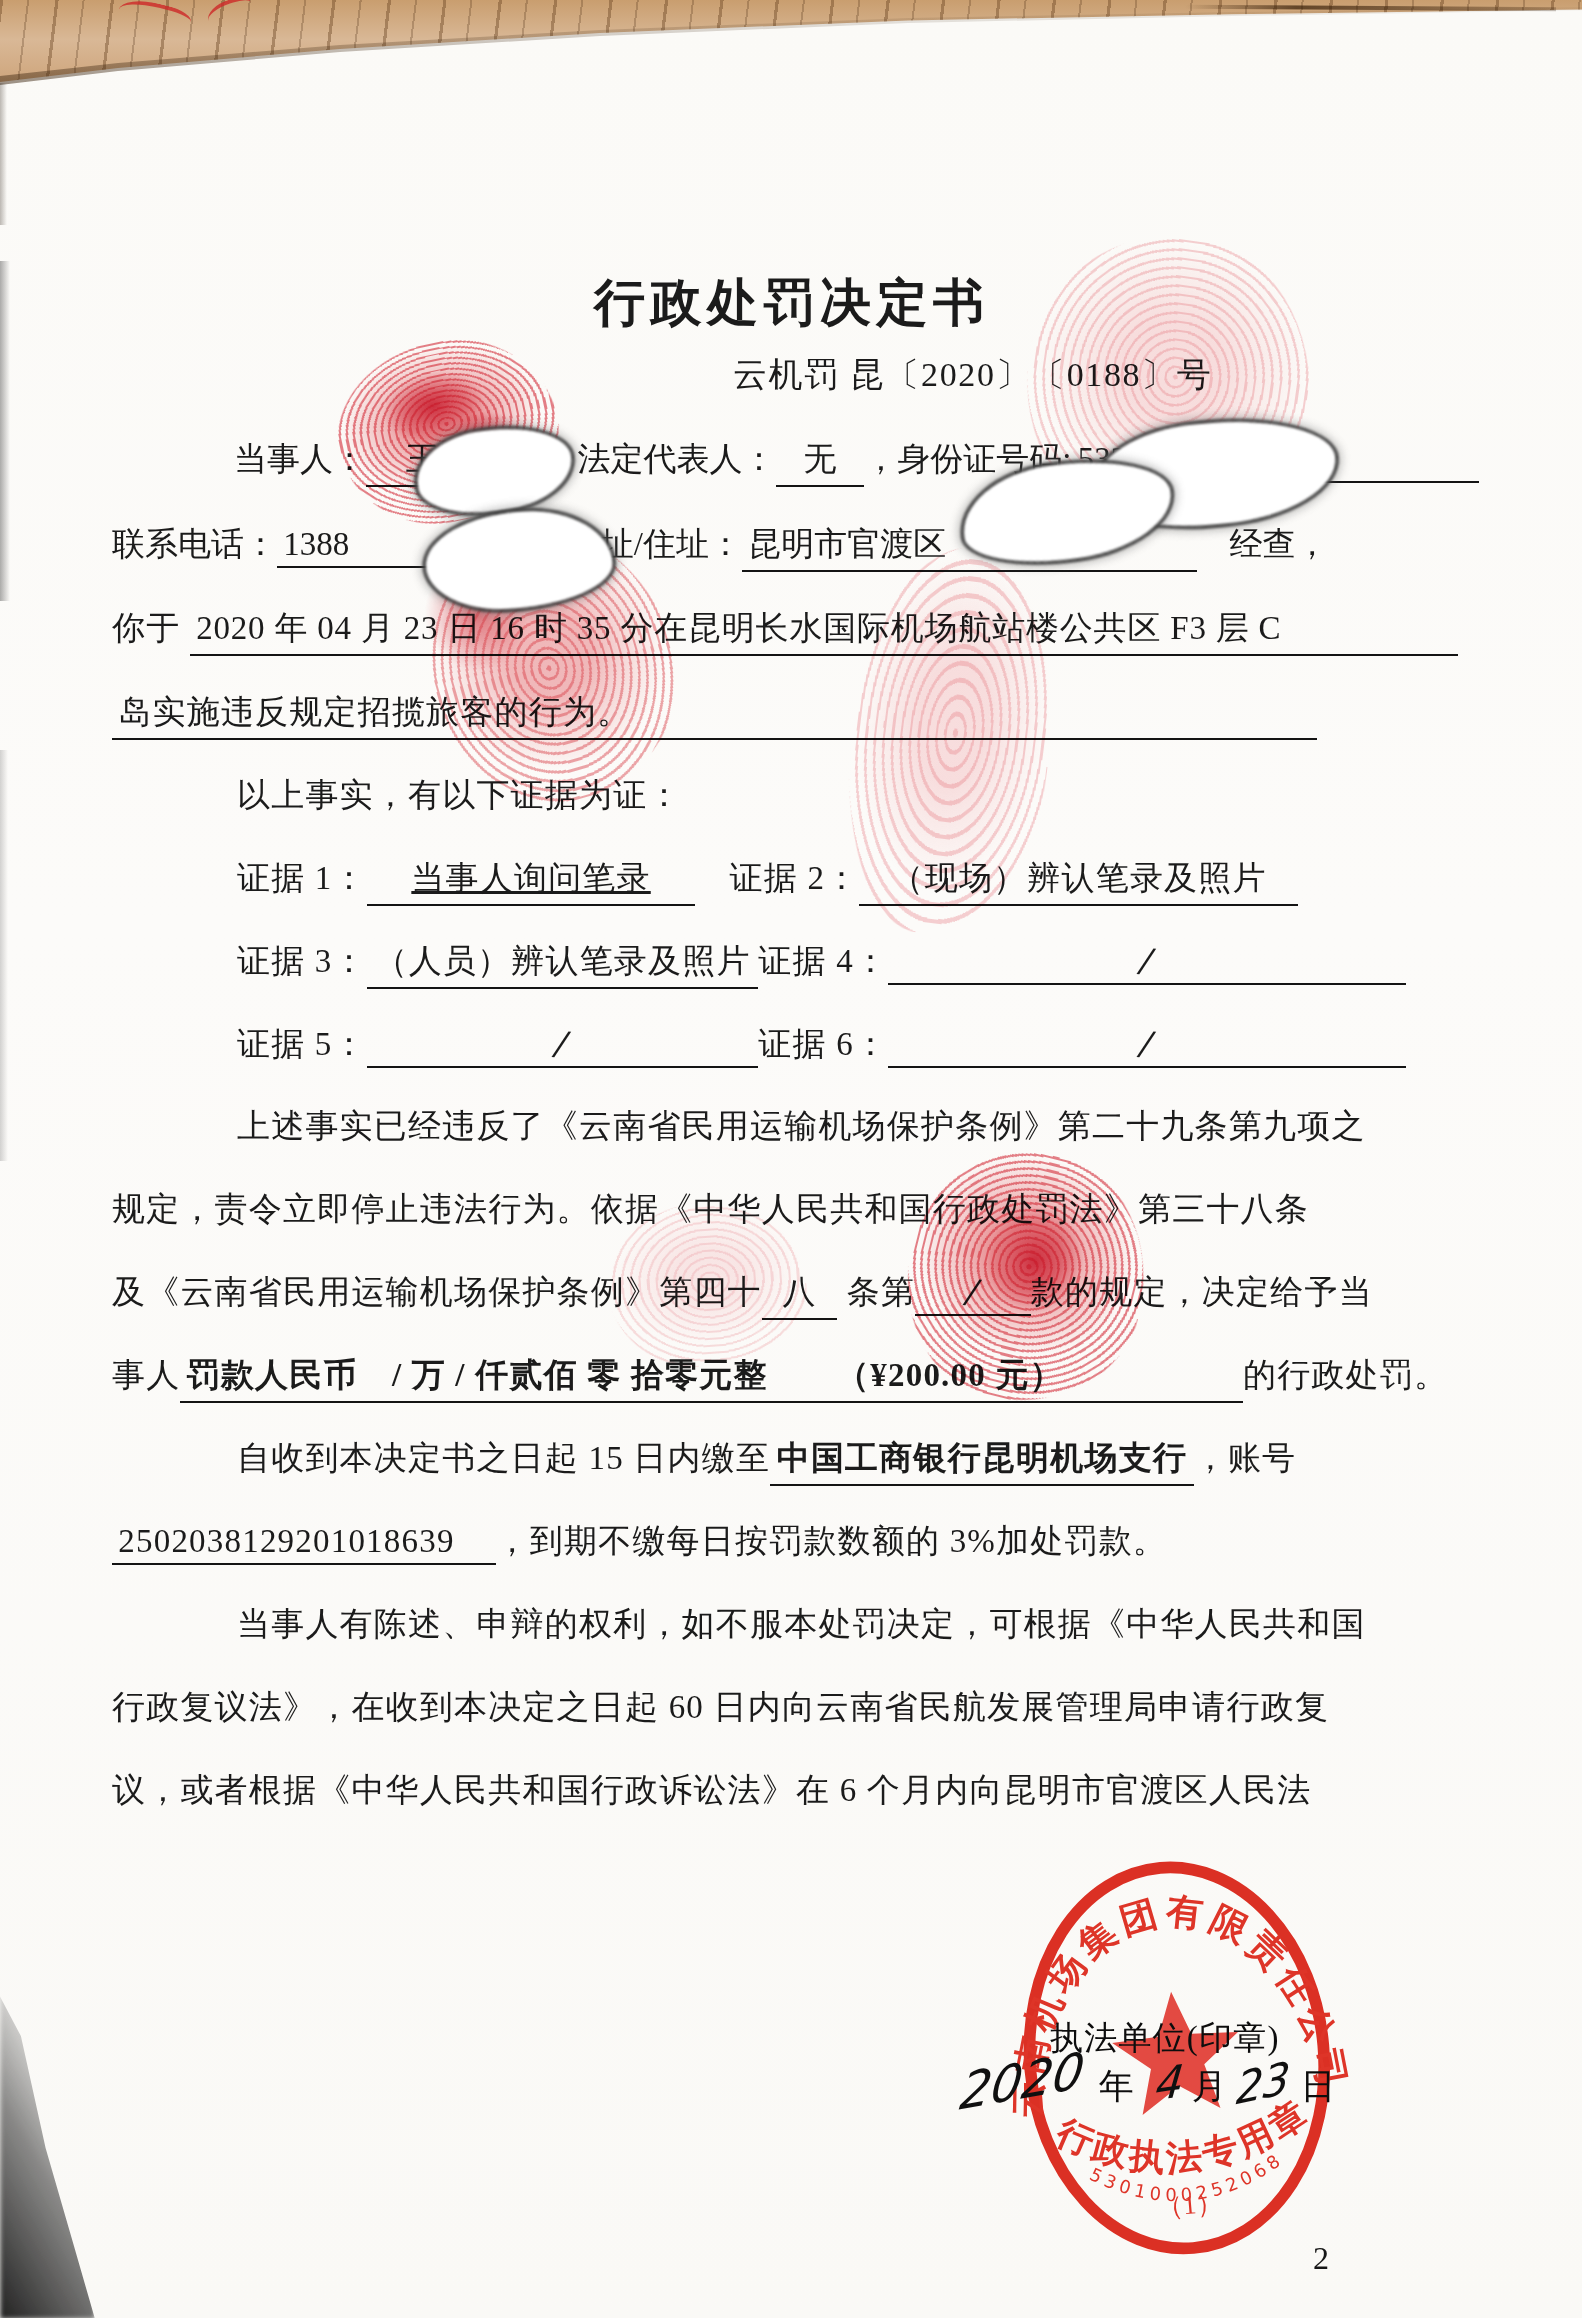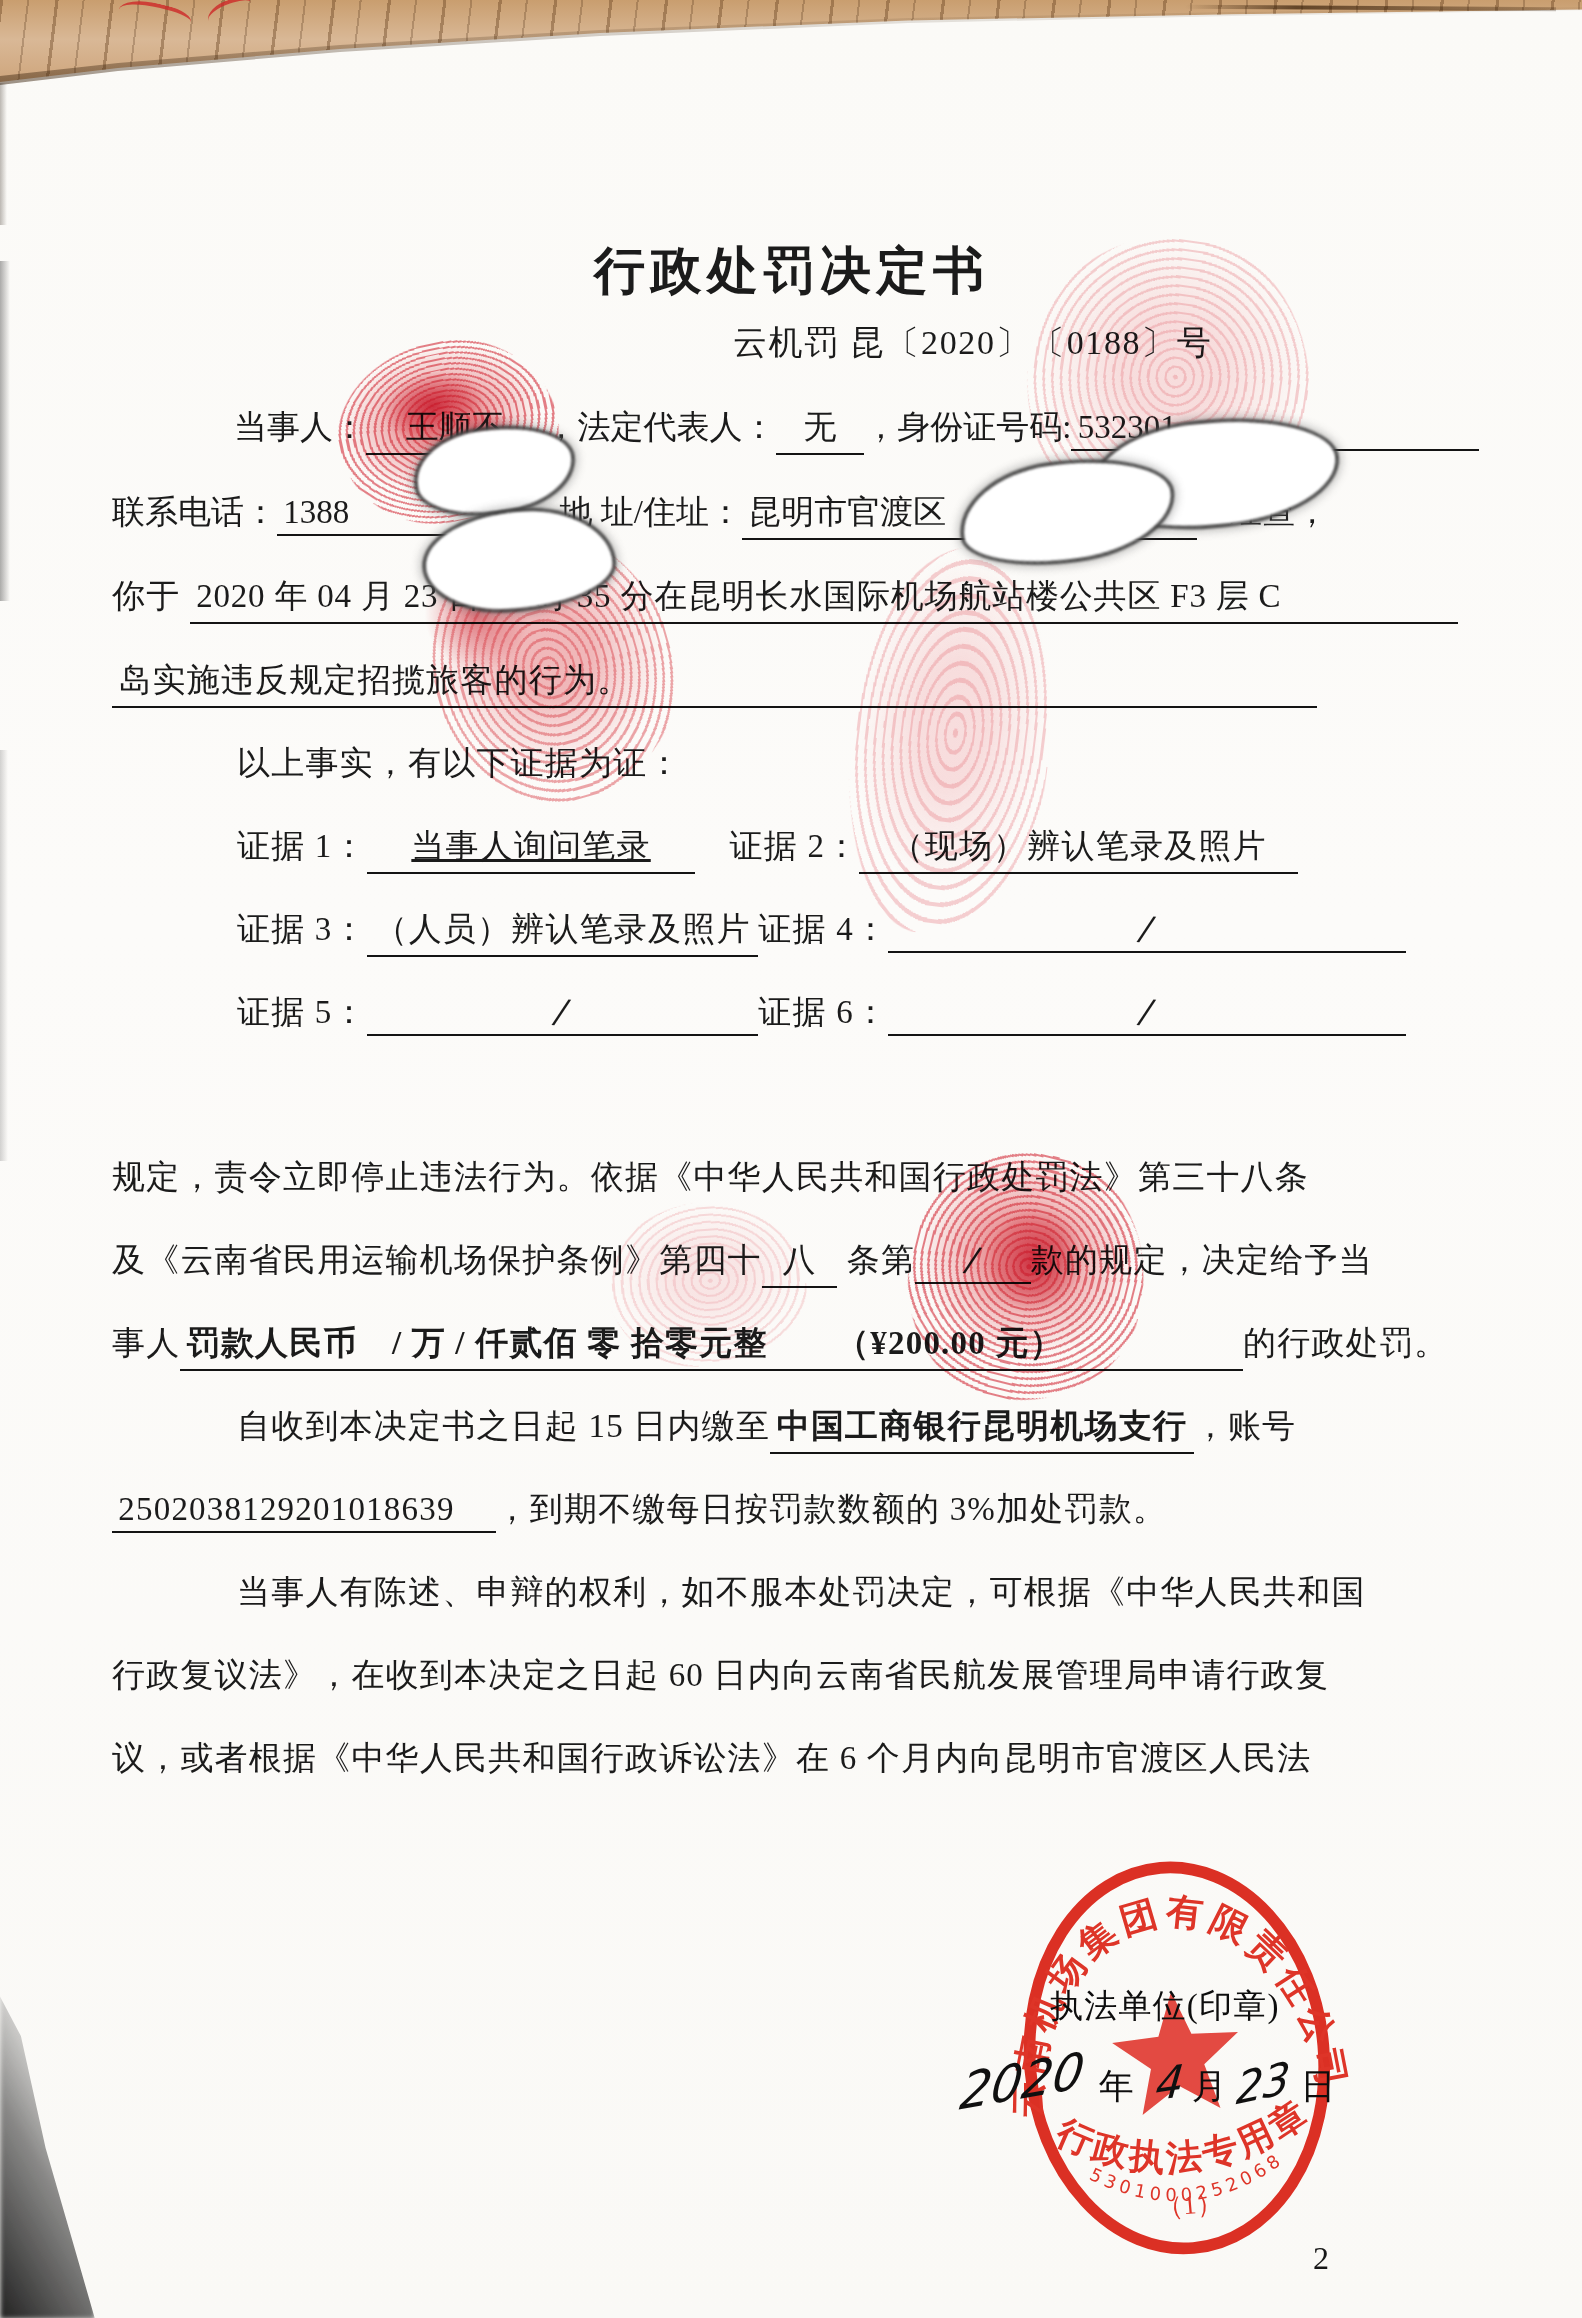--- a/index.html
+++ b/index.html
@@ -1,21 +1,21 @@
 <!DOCTYPE html>
 <html style="font-size:12.6px"><head>
 <meta charset="utf-8">
 <style>
   html,body{margin:0;padding:0;background:#e8e6e2;}
   #page{
     position:relative; width:1583px; height:2319px; overflow:hidden;
     background:linear-gradient(180deg,#fbfaf7 0%, #fcfbf9 40%, #faf9f6 100%);
     font-family:"Liberation Serif","DejaVu Serif",serif; color:#161616;
   }
-  .line{position:absolute; font-size:33px; letter-spacing:1.2px; white-space:nowrap; z-index:3; color:#1b1b1b;}
+  .line{position:absolute; font-size:33px; letter-spacing:1.2px; white-space:nowrap; z-index:3; color:#1b1b1b;margin-top:32px;}
   .tight{letter-spacing:0;}
   .u{display:inline-block; border-bottom:2.4px solid #141414; padding:0 6.3px 3.2px 6.3px; text-align:center; vertical-align:baseline;}
   .u.left{text-align:left;}
   .bold{font-weight:bold;}
   .slash{display:inline-block; transform:rotate(6deg) skewX(-12deg); font-family:"DejaVu Sans",sans-serif;}
   .title{font-size:51px; font-weight:bold; letter-spacing:5.5px;}
   .docnum{font-size:34px; letter-spacing:1.6px;}
 
   
   .tanband{
@@ -115,20 +115,21 @@
   <div class="line" style="left:237px; top:824px;">
     <span>证据 1：</span><span class="u" style="min-width:316px;text-decoration:underline;">当事人询问笔录</span>　<span>证据 2：</span><span class="u" style="min-width:426px;">（现场）辨认笔录及照片</span>
   </div>
   <div class="line" style="left:237px; top:907px;">
     <span>证据 3：</span><span class="u" style="min-width:379px;">（人员）辨认笔录及照片</span><span>证据 4：</span><span class="u slashwrap" style="min-width:505px;"><span class="slash">/</span></span>
   </div>
   <div class="line" style="left:237px; top:990px;">
     <span>证据 5：</span><span class="u" style="min-width:379px;"><span class="slash">/</span></span><span>证据 6：</span><span class="u" style="min-width:505px;"><span class="slash">/</span></span>
   </div>
 
+  <div class="line" style="left:237px; top:1072px;">上述事实已经违反了《云南省民用运输机场保护条例》第二十九条第九项之</div>
   <div class="line" style="left:112px; top:1155px;">规定，责令立即停止违法行为。依据《中华人民共和国行政处罚法》第三十八条</div>
   <div class="line" style="left:112px; top:1238px;">
     <span>及《云南省民用运输机场保护条例》第四十</span><span class="u" style="min-width:63px;">八</span> <span>条第</span><span class="u" style="min-width:103px;"><span class="slash">/</span></span><span>款的规定，决定给予当</span>
   </div>
   <div class="line" style="left:112px; top:1321px;">
     <span>事人</span><span class="u left bold" style="min-width:1050px;">罚款人民币　/ 万 / 仟贰佰 零 拾零元整　　（¥200.00 元）</span><span>的行政处罚。</span>
   </div>
 
   <div class="line" style="left:237px; top:1404px;">
     <span>自收到本决定书之日起 15 日内缴至</span><span class="u bold" style="min-width:411px;">中国工商银行昆明机场支行</span><span>，账号</span>

